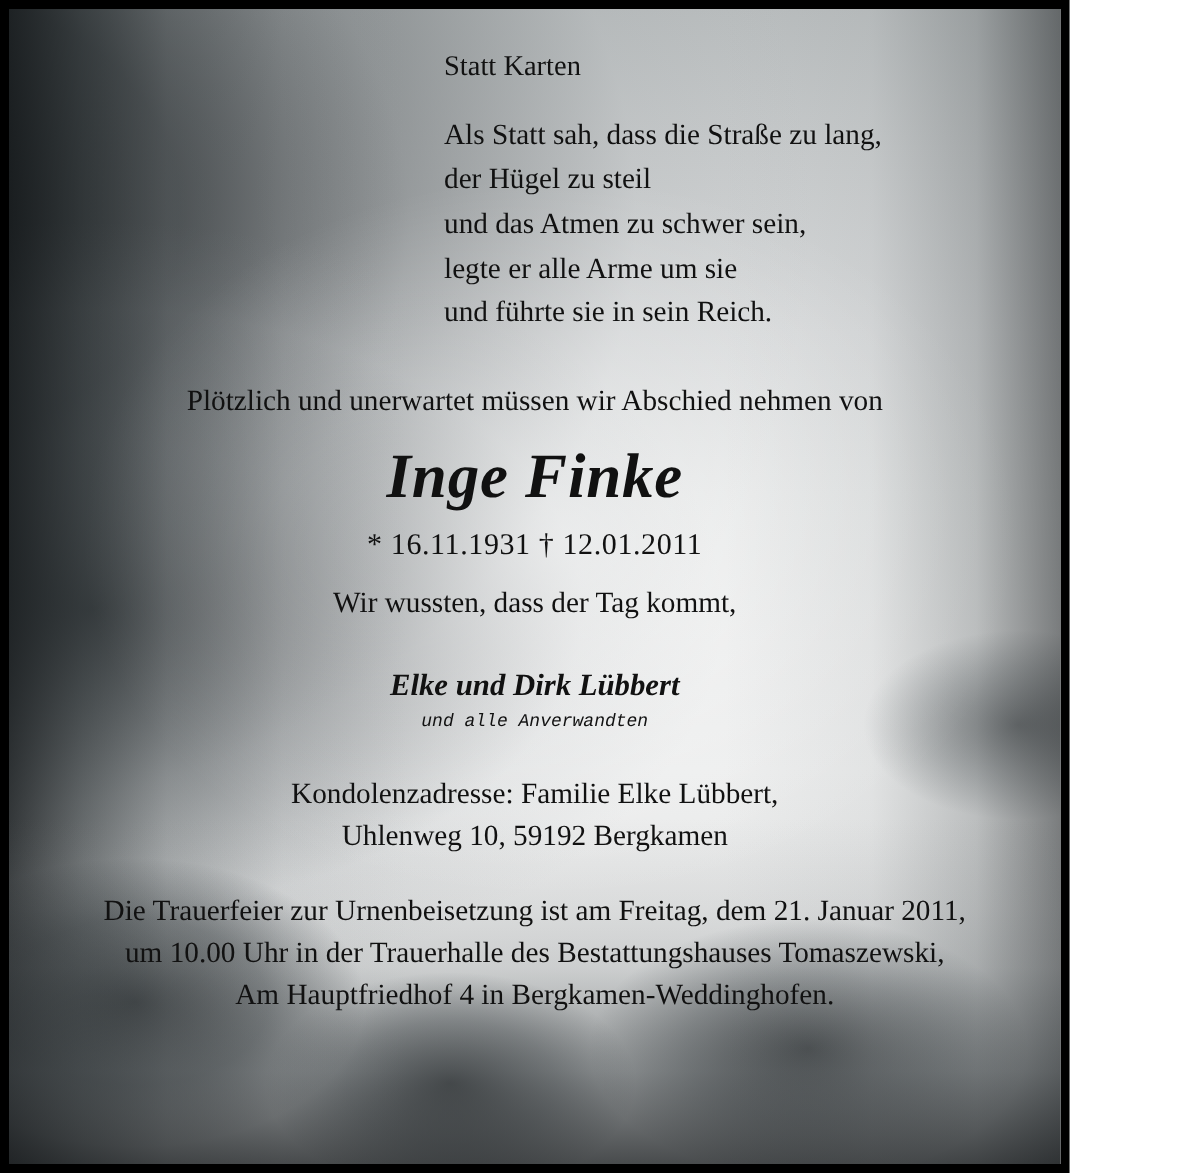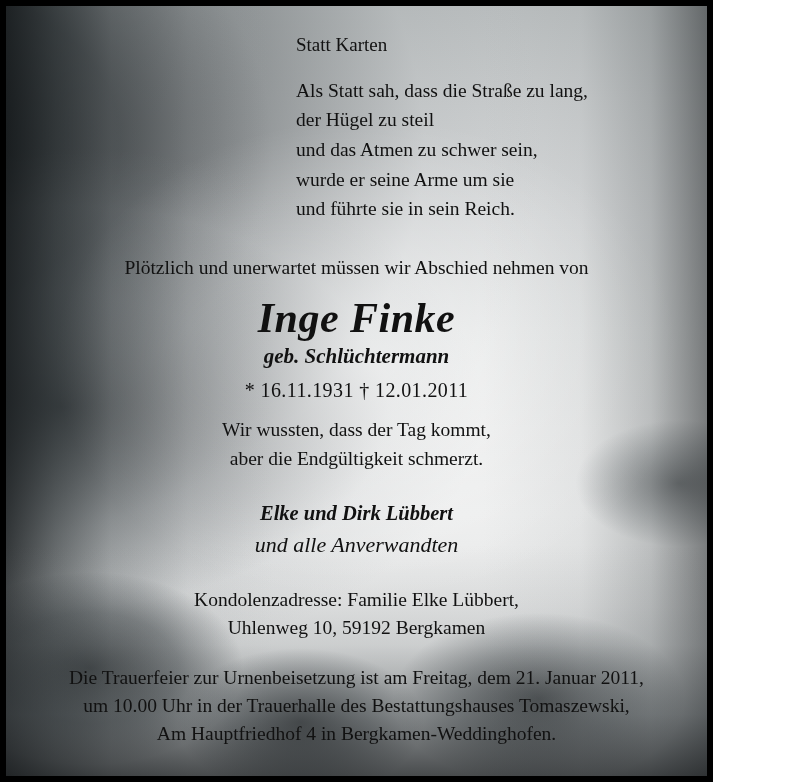--- a/index.html
+++ b/index.html
@@ -142,21 +142,22 @@
   .family {
     margin-top: 26px;
     font-size: 20.5px;
     font-style: italic;
     font-weight: bold;
     line-height: 1.45;
   }
   .family .relatives {
     font-weight: normal;
     font-style: italic;
-    font-size: 22px;
+    font-size: 12px;
+    font-family: Liberation Mono, monospace;
   }
   .condolence {
     margin-top: 26px;
     font-size: 19.5px;
     line-height: 1.42;
   }
   .service {
     margin-top: 22px;
     font-size: 19.5px;
     line-height: 1.45;
@@ -180,33 +181,31 @@
   <div class="bg-layer bg-vignette-bottom"></div>
 
   <div class="content">
 
     <div class="statt">Statt Karten</div>
 
     <div class="poem">
       <div>Als Statt sah, dass die Straße zu lang,</div>
       <div>der Hügel zu steil</div>
       <div>und das Atmen zu schwer sein,</div>
-      <div>wurde er seine Arme um sie</div>
+      <div>legte er alle Arme um sie</div>
       <div>und führte sie in sein Reich.</div>
     </div>
 
     <div class="lead">Plötzlich und unerwartet müssen wir Abschied nehmen von</div>
 
     <div class="name">Inge Finke</div>
-    <div class="maiden">geb. Schlüchtermann</div>
     <div class="dates">* 16.11.1931   † 12.01.2011</div>
 
     <div class="verse2">
       <div>Wir wussten, dass der Tag kommt,</div>
-      <div>aber die Endgültigkeit schmerzt.</div>
     </div>
 
     <div class="family">
       <div>Elke und Dirk Lübbert</div>
       <div class="relatives">und alle Anverwandten</div>
     </div>
 
     <div class="condolence">
       <div>Kondolenzadresse: Familie Elke Lübbert,</div>
       <div>Uhlenweg 10, 59192 Bergkamen</div>

